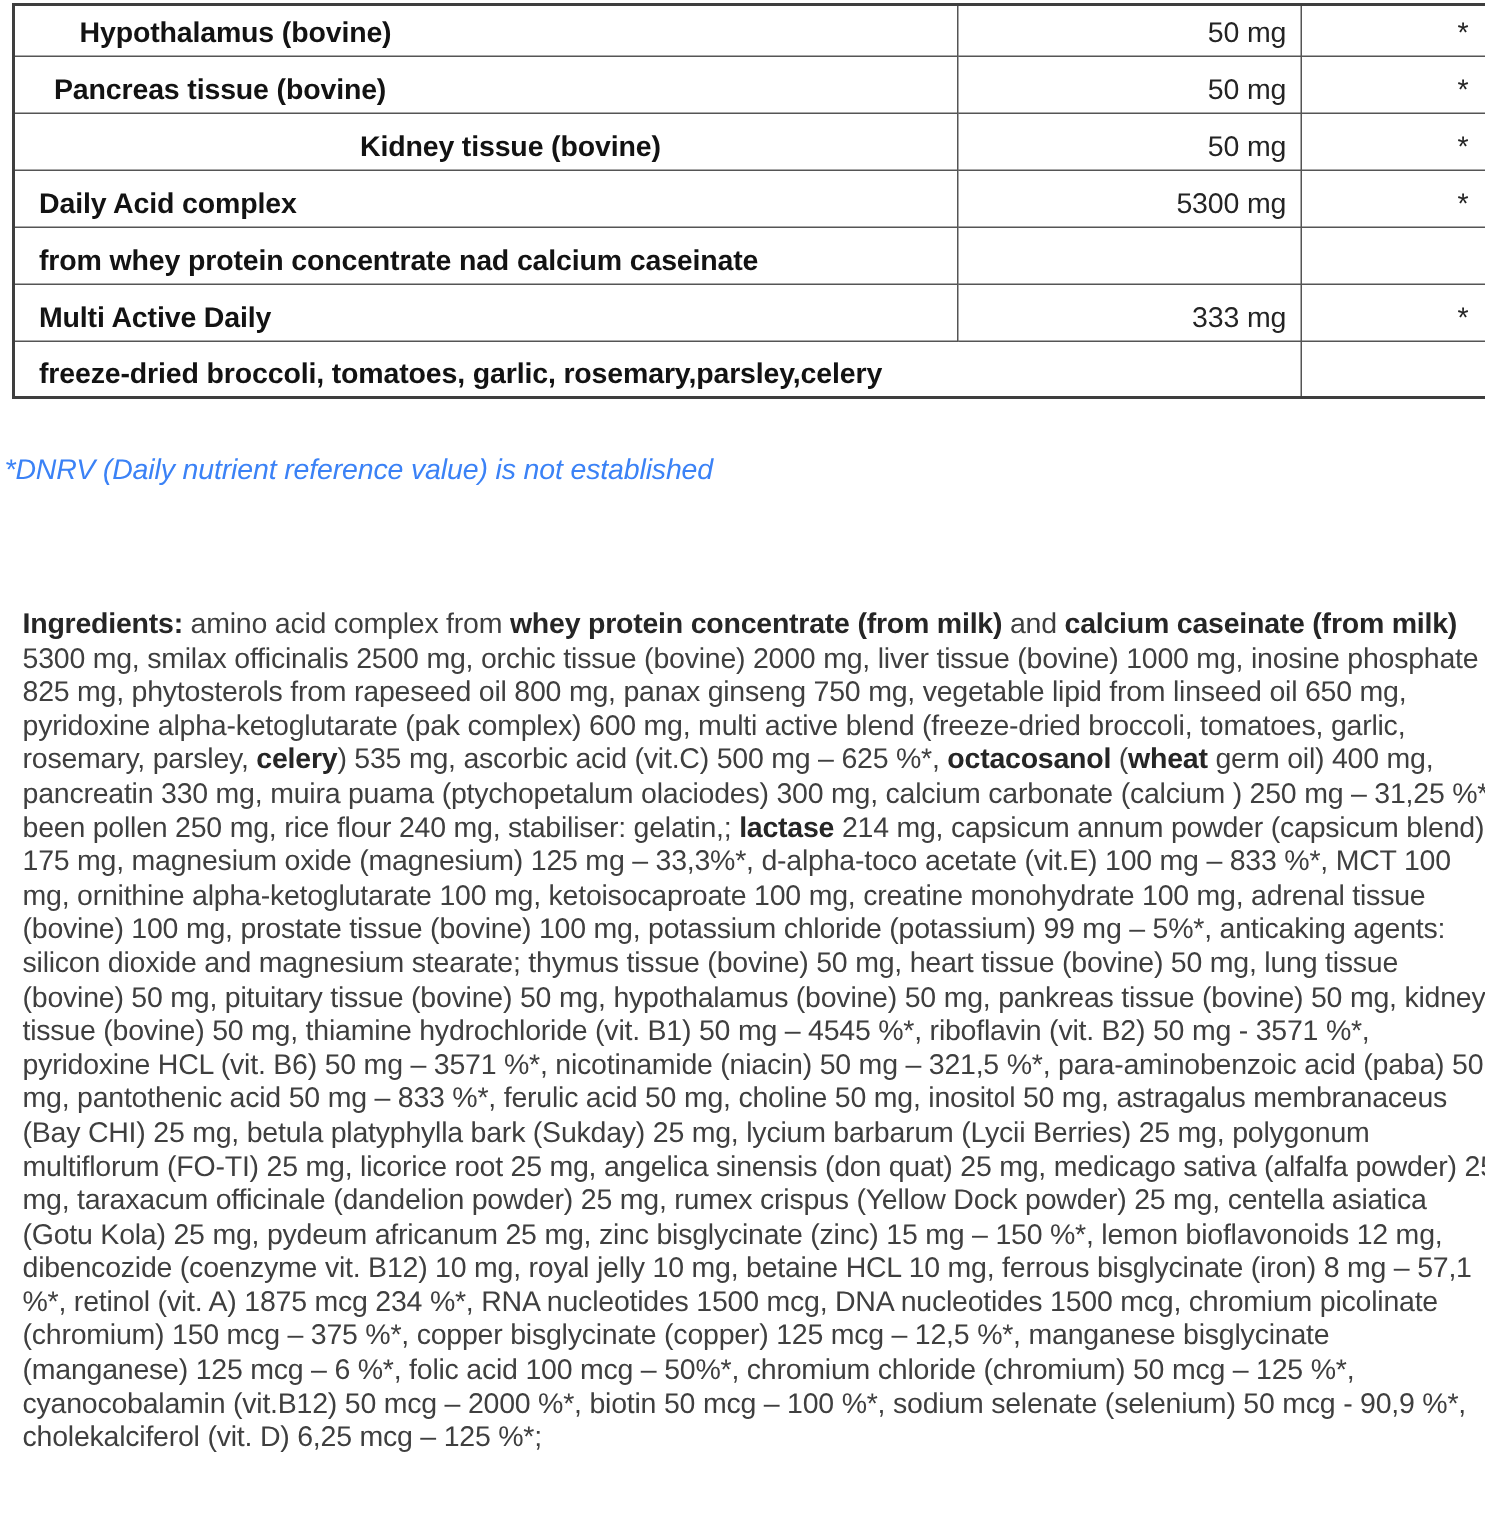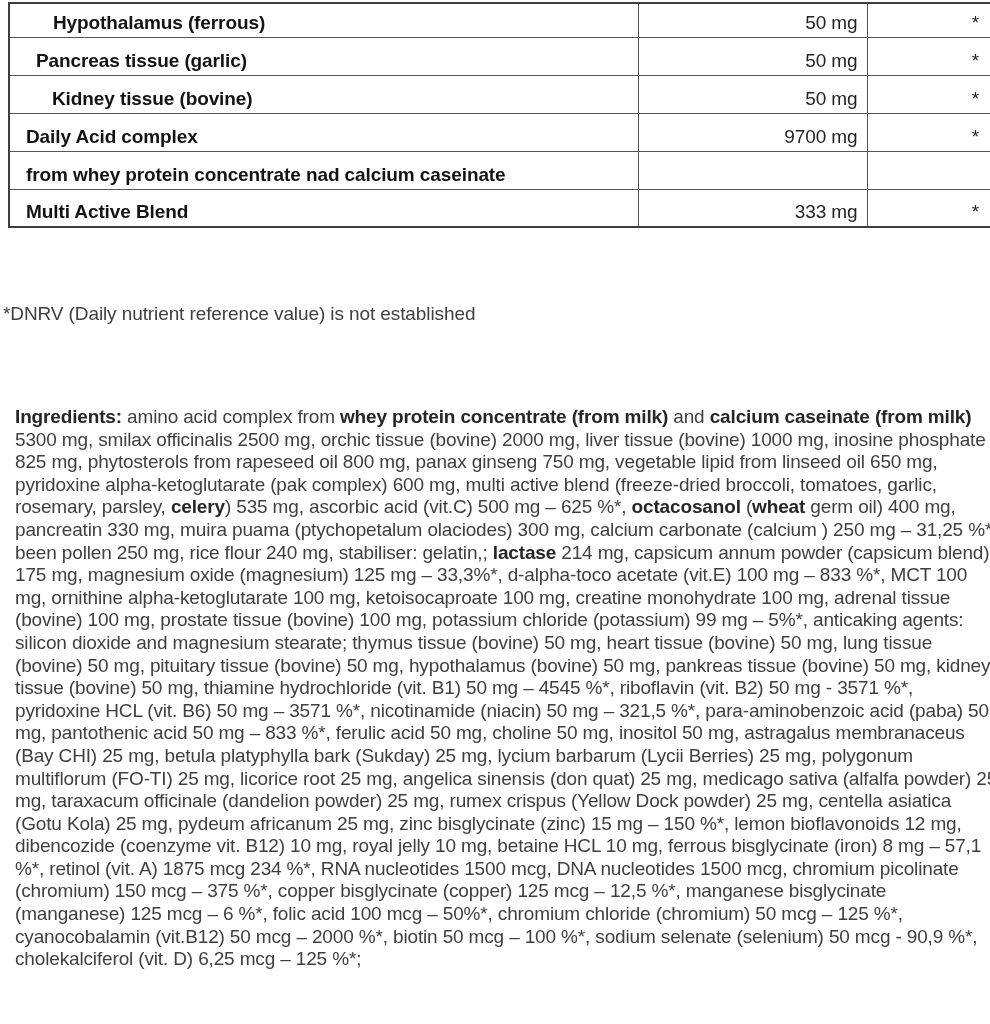--- a/index.html
+++ b/index.html
@@ -33,29 +33,30 @@
     padding: 0 9px 3px 16px;
     overflow: hidden;
     white-space: nowrap;
   }
   .facts-table td:last-child { border-right: none; }
   td.name  { font-weight: bold; color: #131313; }
   td.amount { text-align: right; font-weight: normal; color: #242424; margin-top: 32px; }
   td.dv { text-align: right; padding-right: 12px; font-weight: normal; color: #242424; }
   td.ind-a { padding-left: 43px; }
   td.ind-b { padding-left: 26px; }
-  td.ind-c { padding-left: 42px; }
+  td.ind-c { padding-left: 42px; text-align: center; }
 
   
   .footnote {
     position: absolute;
     left: 3px; top: 303px;
     font-size: 19px;
     letter-spacing: -0.1px;
-    color: #404040;
+    color: #3b82f6;
+    font-style: italic;
   }
 
   
   .ingredients {
     position: absolute;
     left: 3px; top: 394px;
     width: 985px;
     font-size: 19px;
     line-height: 22.6px;
     letter-spacing: -0.15px;
@@ -69,47 +70,51 @@
 <body>
 
 <table class="facts-table">
   <colgroup>
     <col style="width:629px">
     <col style="width:229px">
     <col style="width:124px">
   </colgroup>
   <tbody>
     <tr class="r-first">
-      <td class="name ind-a">Hypothalamus (ferrous)</td>
+      <td class="name ind-a">Hypothalamus (bovine)</td>
       <td class="amount">50 mg</td>
       <td class="dv">*</td>
     </tr>
     <tr>
-      <td class="name ind-b">Pancreas tissue (garlic)</td>
+      <td class="name ind-b">Pancreas tissue (bovine)</td>
       <td class="amount">50 mg</td>
       <td class="dv">*</td>
     </tr>
     <tr>
       <td class="name ind-c">Kidney tissue (bovine)</td>
       <td class="amount">50 mg</td>
       <td class="dv">*</td>
     </tr>
     <tr>
       <td class="name">Daily Acid complex</td>
-      <td class="amount">9700 mg</td>
+      <td class="amount">5300 mg</td>
       <td class="dv">*</td>
     </tr>
     <tr>
       <td class="name">from whey protein concentrate nad calcium caseinate</td>
       <td class="amount"></td>
       <td class="dv"></td>
     </tr>
     <tr>
-      <td class="name">Multi Active Blend</td>
+      <td class="name">Multi Active Daily</td>
       <td class="amount">333 mg</td>
       <td class="dv">*</td>
+    </tr>
+    <tr>
+      <td class="name" colspan="2">freeze-dried broccoli, tomatoes, garlic, rosemary,parsley,celery</td>
+      <td class="dv"></td>
     </tr>
   </tbody>
 </table>
 
 <div class="footnote">*DNRV (Daily nutrient reference value) is not established</div>
 
 <p class="ingredients"><span class="bold">Ingredients:</span><span> amino acid complex from </span><span class="bold">whey protein concentrate (from milk)</span><span> and </span><span class="bold">calcium caseinate (from milk)</span><span> 5300 mg, smilax officinalis 2500 mg, orchic tissue (bovine) 2000 mg, liver tissue (bovine) 1000 mg, inosine phosphate 825 mg, phytosterols from rapeseed oil  800 mg, panax ginseng 750 mg, vegetable lipid from linseed oil 650 mg, pyridoxine alpha-ketoglutarate (pak complex) 600 mg, multi active blend (freeze-dried broccoli, tomatoes, garlic, rosemary, parsley, </span><span class="bold">celery</span><span>) 535 mg, ascorbic acid (vit.C) 500 mg – 625 %*, </span><span class="bold">octacosanol</span><span> (</span><span class="bold">wheat</span><span> germ oil) 400 mg, pancreatin 330 mg, muira puama (ptychopetalum olaciodes) 300 mg, calcium carbonate (calcium ) 250 mg – 31,25 %*,  been pollen 250 mg, rice flour 240 mg, stabiliser: gelatin,; </span><span class="bold">lactase</span><span> 214 mg, capsicum annum powder (capsicum blend) 175 mg, magnesium oxide (magnesium) 125 mg – 33,3%*, d-alpha-toco acetate (vit.E) 100 mg – 833 %*, MCT 100 mg, ornithine alpha-ketoglutarate 100 mg, ketoisocaproate 100 mg, creatine monohydrate 100 mg, adrenal tissue (bovine) 100 mg, prostate tissue (bovine) 100 mg, potassium chloride (potassium) 99 mg – 5%*, anticaking agents: silicon dioxide and magnesium stearate; thymus tissue (bovine) 50 mg, heart tissue (bovine) 50 mg, lung tissue (bovine) 50 mg, pituitary tissue (bovine) 50 mg, hypothalamus (bovine) 50 mg, pankreas tissue (bovine) 50 mg, kidney tissue (bovine) 50 mg, thiamine hydrochloride (vit. B1) 50 mg – 4545 %*, riboflavin (vit. B2) 50 mg  - 3571 %*, pyridoxine HCL (vit. B6) 50 mg – 3571 %*, nicotinamide (niacin) 50 mg – 321,5 %*, para-aminobenzoic acid (paba) 50 mg, pantothenic acid 50 mg – 833 %*, ferulic acid 50 mg, choline 50 mg, inositol 50 mg, astragalus membranaceus (Bay CHI) 25 mg, betula platyphylla bark (Sukday) 25 mg, lycium barbarum (Lycii Berries) 25 mg, polygonum multiflorum (FO-TI) 25 mg, licorice root 25 mg, angelica sinensis (don quat) 25 mg, medicago sativa (alfalfa powder) 25 mg, taraxacum officinale (dandelion powder) 25 mg, rumex crispus (Yellow Dock powder) 25 mg, centella asiatica (Gotu Kola) 25 mg, pydeum africanum 25 mg,  zinc bisglycinate (zinc) 15 mg – 150 %*, lemon bioflavonoids 12 mg, dibencozide (coenzyme vit. B12) 10 mg, royal jelly 10 mg, betaine HCL 10 mg, ferrous bisglycinate (iron) 8 mg – 57,1 %*, retinol (vit. A) 1875 mcg 234 %*, RNA nucleotides 1500 mcg, DNA nucleotides 1500 mcg, chromium picolinate (chromium) 150 mcg – 375 %*,  copper bisglycinate (copper) 125 mcg – 12,5 %*, manganese bisglycinate (manganese) 125 mcg – 6 %*, folic acid 100 mcg – 50%*, chromium chloride (chromium) 50 mcg – 125 %*,  cyanocobalamin (vit.B12) 50 mcg – 2000 %*, biotin 50 mcg – 100 %*, sodium selenate (selenium) 50 mcg  - 90,9 %*, cholekalciferol (vit. D) 6,25 mcg – 125 %*;</span></p>
 
 </body></html>

